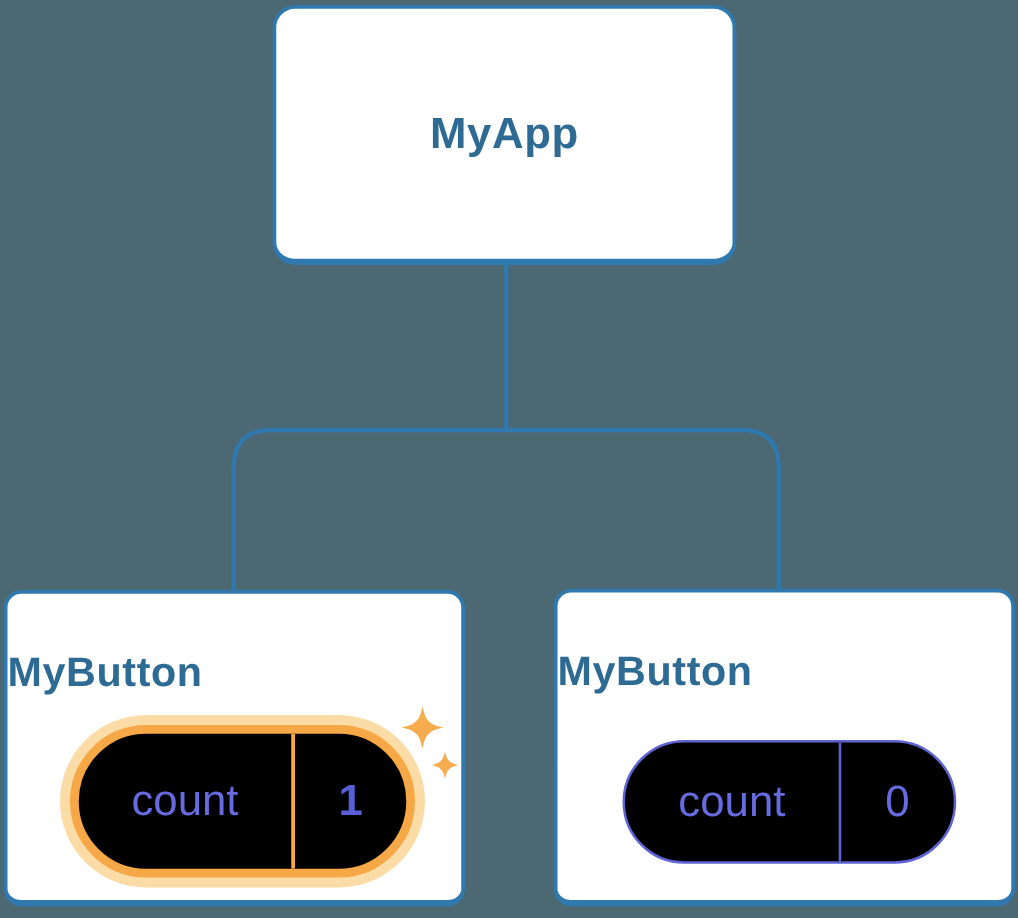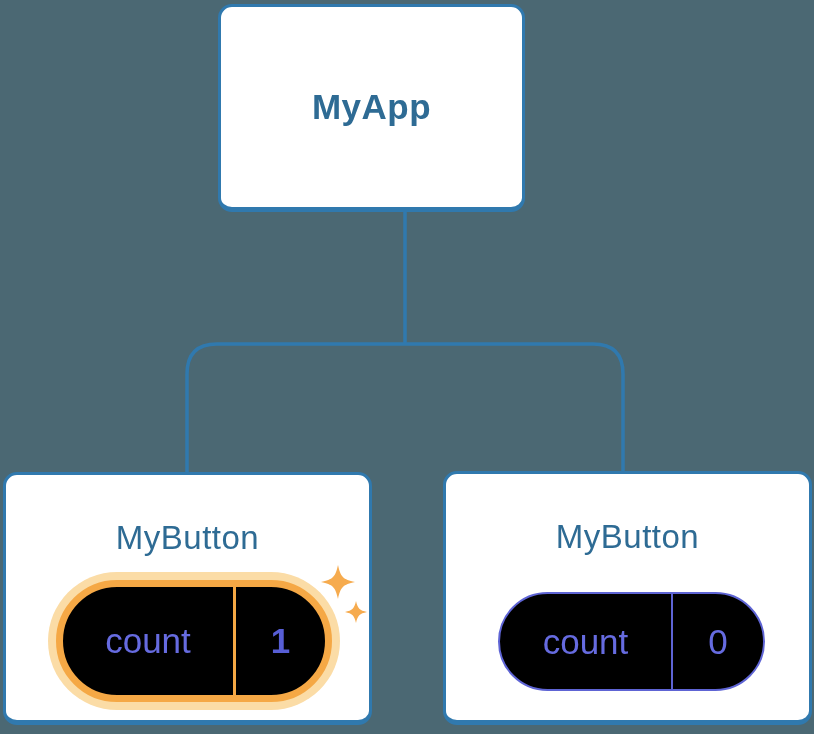--- a/index.html
+++ b/index.html
@@ -22,40 +22,41 @@
   .card {
     position: absolute;
     background: #ffffff;
     border: 3px solid #3079ae;
     border-bottom-width: 5px;
     border-radius: 14px;
     box-sizing: border-box;
   }
   .card-root {
     left: 218px; top: 4px;
-    width: 307px; height: 208px;
+    width: 371px; height: 208px;
     display: flex;
     align-items: center;
     justify-content: center;
+    border-radius: 18px;
   }
   .card-child-left  { left: 3px;   top: 472px; width: 369px; height: 253px; }
   .card-child-right { left: 443px; top: 471px; width: 369px; height: 254px; }
   .root-title {
     font-size: 35px;
     font-weight: 700;
     color: #2e6b94;
     letter-spacing: 0.5px;
   }
   .child-title {
     position: absolute;
     left: 0; right: 0;
     top: 44px;
-    text-align: center;
+    text-align: left;
     font-size: 33px;
-    font-weight: 400;
+    font-weight: 700;
     color: #2e6b94;
     letter-spacing: 0.5px;
   }
   .pill {
     position: absolute;
     background: #000000;
     border-radius: 999px;
     box-sizing: border-box;
     display: flex;
     align-items: stretch;

